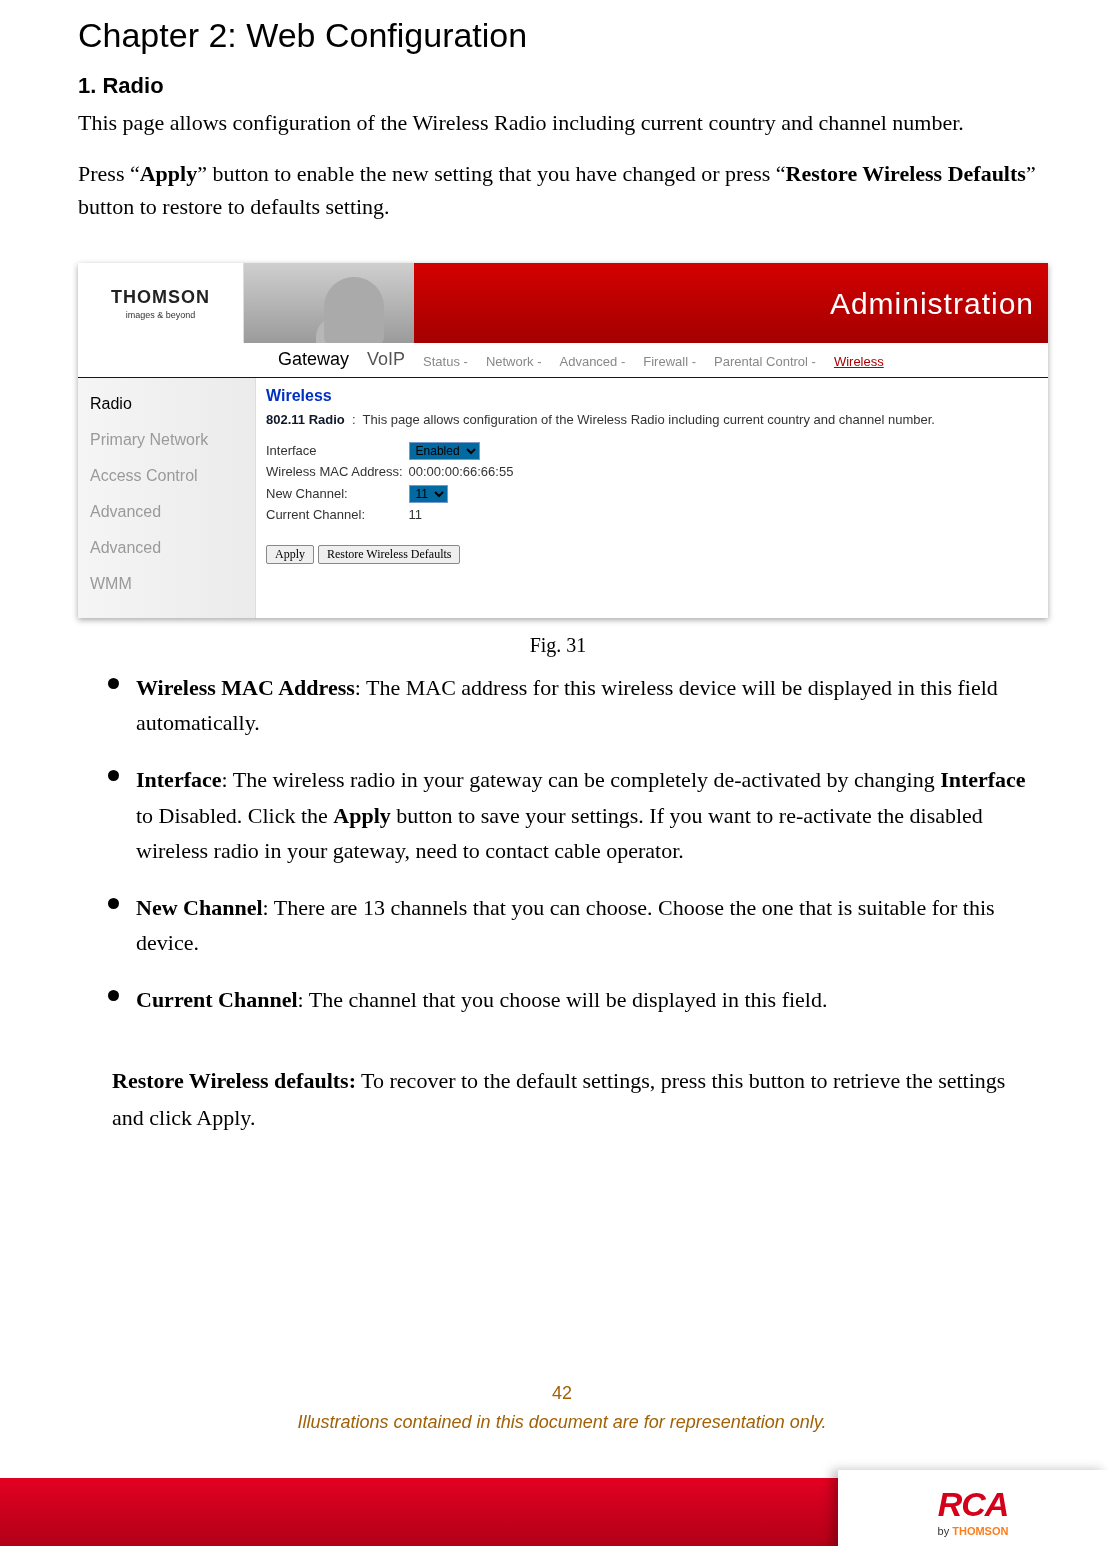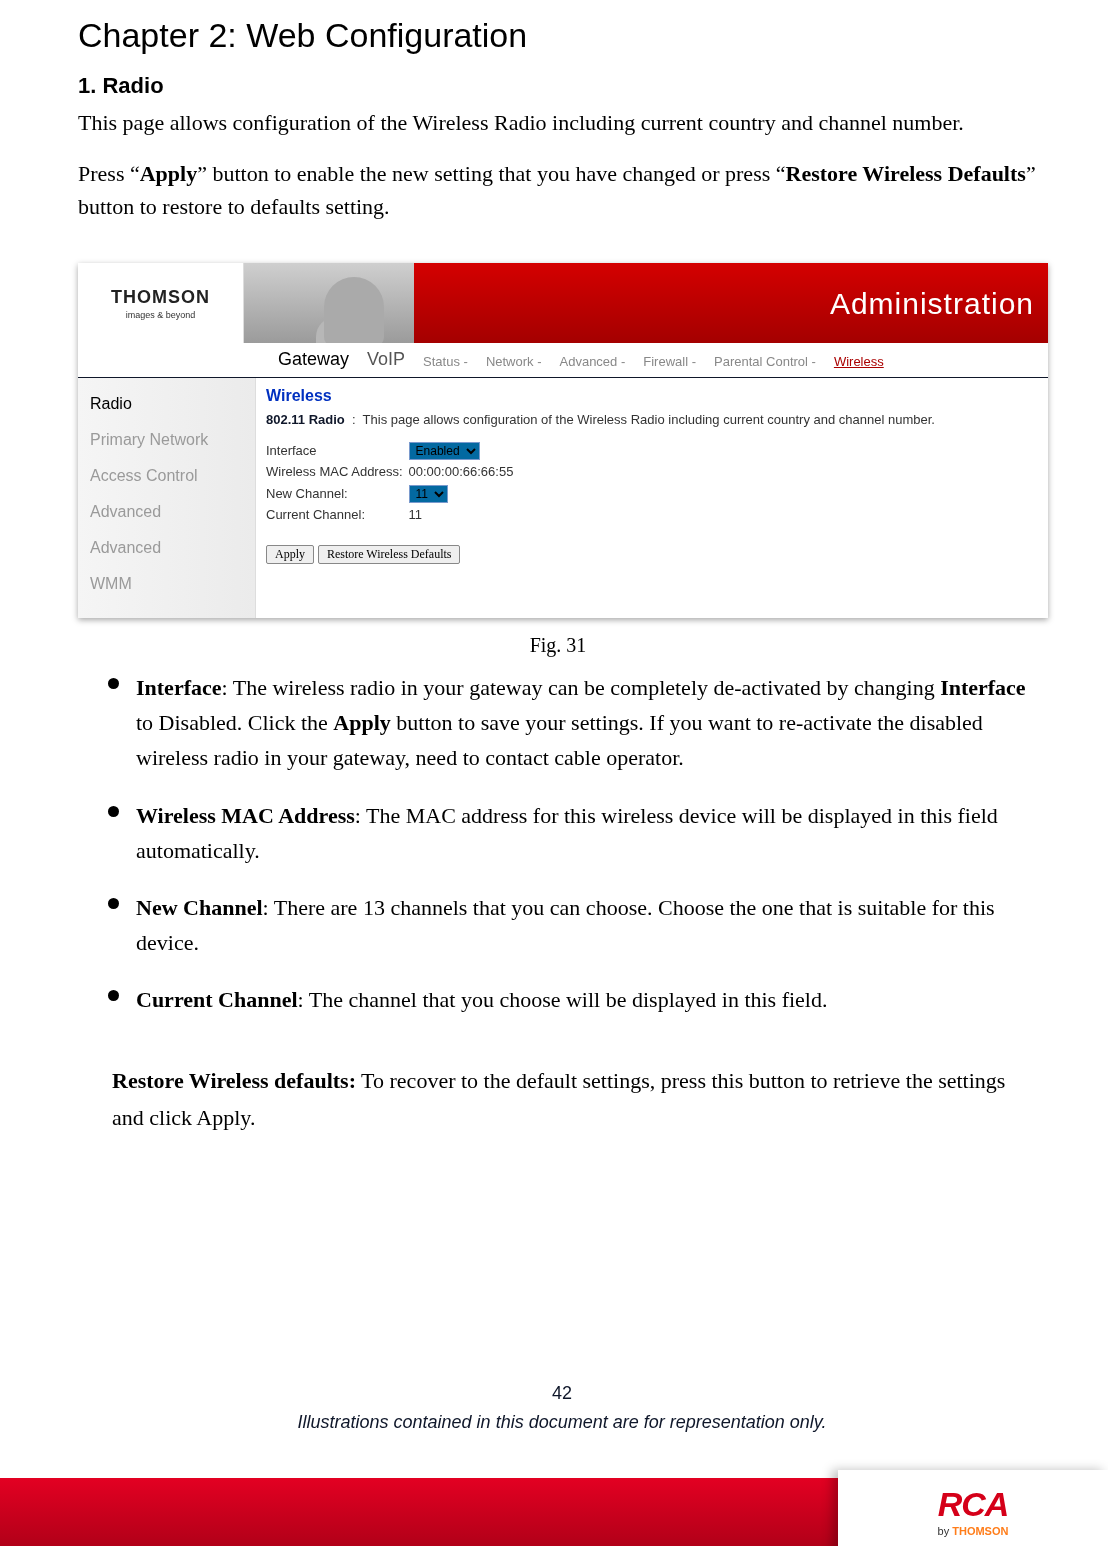--- a/index.html
+++ b/index.html
@@ -203,21 +203,21 @@
 
   
   .page-footer-text{
     position:absolute;
     left:16px; right:0;
     bottom:120px;
     text-align:center;
     font-family: Verdana, Arial, sans-serif;
     font-style:italic;
     font-size:18px;
-    color:#0f172a;
+    color:#a16207;
   }
   .page-footer-text .num{
     display:block;
     font-style:normal;
     margin-bottom:2px;
   }
   .footer-bar{
     position:absolute;
     left:0;right:0;bottom:0;
     height:86px;
@@ -334,24 +334,24 @@
             <button>Restore Wireless Defaults</button>
           </div>
         </div>
       </div>
     </div>
 
     <div class="caption">Fig. 31</div>
 
     <ul class="bullets">
       <li>
-        <b>Interface</b><span>: The wireless radio in your gateway can be completely de-activated by changing </span><b>Interface</b><span> to Disabled. Click the </span><b>Apply</b><span> button to save your settings. If you want to re-activate the disabled wireless radio in your gateway, need to contact cable operator.</span>
+        <b>Wireless MAC Address</b><span>: The MAC address for this wireless device will be displayed in this field automatically.</span>
       </li>
       <li>
-        <b>Wireless MAC Address</b><span>: The MAC address for this wireless device will be displayed in this field automatically.</span>
+        <b>Interface</b><span>: The wireless radio in your gateway can be completely de-activated by changing </span><b>Interface</b><span> to Disabled. Click the </span><b>Apply</b><span> button to save your settings. If you want to re-activate the disabled wireless radio in your gateway, need to contact cable operator.</span>
       </li>
       <li>
         <b>New Channel</b><span>: There are 13 channels that you can choose. Choose the one that is suitable for this device.</span>
       </li>
       <li>
         <b>Current Channel</b><span>: The channel that you choose will be displayed in this field.</span>
       </li>
     </ul>
 
     <p class="restore-note">

